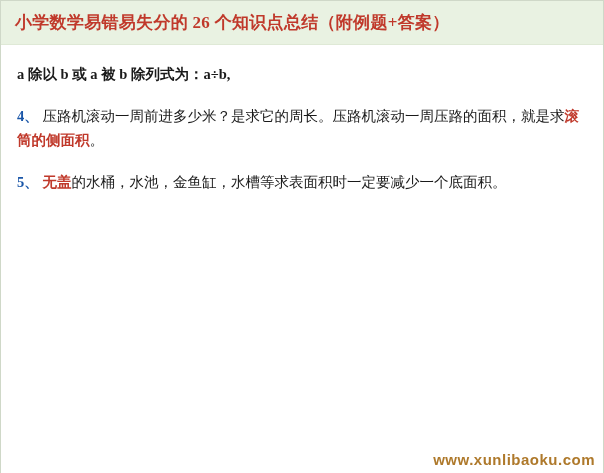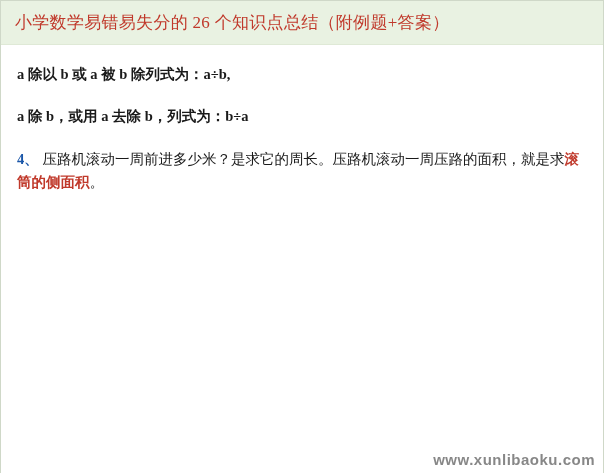--- a/index.html
+++ b/index.html
@@ -27,21 +27,21 @@
     height: 44px;
     background: #e9f2e2;
     border-bottom: 1px solid #dfe9d6;
     display: flex;
     align-items: center;
     padding-left: 14px;
     box-sizing: border-box;
   }
   .title-text {
     color: #c0392b;
-    font-weight: normal;
+    font-weight: bold;
     font-size: 17px;
     letter-spacing: 0.3px;
     font-family: "Liberation Serif", "DejaVu Serif", serif;
     white-space: nowrap;
   }
   .body-area {
     position: relative;
     padding: 18px 16px 0 16px;
     box-sizing: border-box;
     height: 428px;
@@ -64,36 +64,36 @@
   .num {
     color: #1a56a8;
     font-weight: bold;
   }
   .watermark {
     position: absolute;
     right: 8px;
     bottom: 4px;
     font-size: 15px;
     font-weight: bold;
-    color: #737373;
+    color: #a16207;
     letter-spacing: 0.5px;
     font-family: "Liberation Sans", sans-serif;
     opacity: 0.85;
   }
 </style>
 </head>
 <body>
 
 <div class="page">
 
   <div class="title-band">
     <span class="title-text">小学数学易错易失分的 26 个知识点总结（附例题+答案）</span>
   </div>
 
   <div class="body-area">
     <p class="para" id="p1"><span class="b">a 除以 b 或 a 被 b 除列式为：a÷b,</span></p>
-    <p class="para" id="p3"><span class="b">a 除 b，或用 a 去除 b，列式为：b÷a</span></p>
     <p class="para" id="p6"><span class="num">4、</span><span> 压路机滚动一周前进多少米？是求它的周长。压路机滚动一周压路的面积，就是求</span><span class="red">滚筒的侧面积</span><span>。</span></p>
+    <p class="para" id="p7"><span class="num">5、</span><span> </span><span class="red">无盖</span><span>的水桶，水池，金鱼缸，水槽等求表面积时一定要减少一个底面积。</span></p>
   </div>
 
   <div class="watermark">www.xunlibaoku.com</div>
 
 </div>
 
 </body></html>

